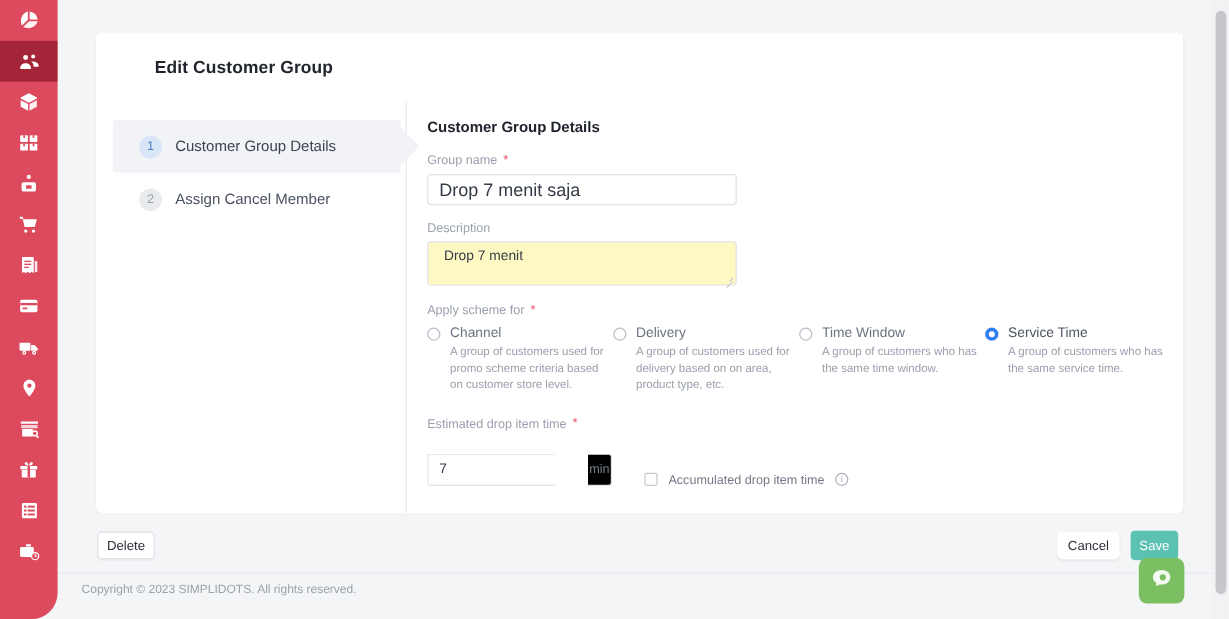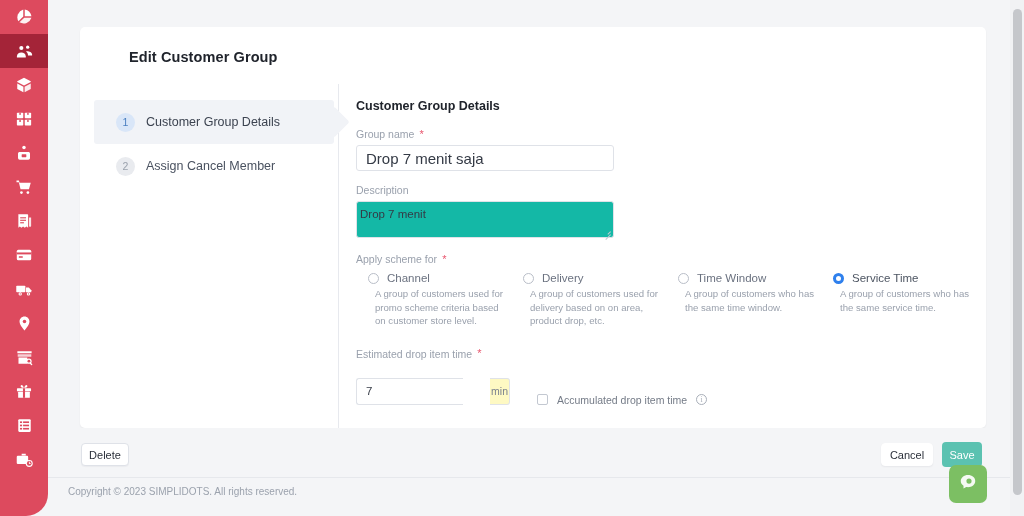--- a/index.html
+++ b/index.html
@@ -103,24 +103,24 @@
     border: 1px solid #dfe2e8; border-radius: 3px;
     background: #fff;
     font-family: "Liberation Sans", sans-serif;
     font-size: 15px; color: #343a45;
     padding: 0 9px;
     outline: none;
   }
   .txt-area {
     width: 258px; height: 37px;
     border: 1px solid #dfe2e8; border-radius: 3px;
-    background: #14b8a6;
+    background: #fef9c3;
     font-family: "Liberation Sans", sans-serif;
     font-size: 11.5px; color: #343a45;
-    padding: 6px 3px;
+    padding: 6px 13px;
     resize: none; outline: none;
     display: block;
   }
   .ta-wrap { position: relative; width: 258px; }
   .ta-grip {
     position: absolute; right: 3px; bottom: 3px;
     width: 7px; height: 7px; pointer-events: none;
   }
   .ta-grip i {
     position: absolute; right: 0; display: block;
@@ -131,21 +131,21 @@
 
   .gap-a { height: 13px; }
   .gap-b { height: 15px; }
 
   
   .radio-row { display: flex; width: 620px; margin-top: 7px; }
   .radio-col { width: 164px; margin-right: 0; }
   .radio-col:nth-child(1) { width: 164px; }
   .radio-col:nth-child(2) { width: 164px; }
   .radio-col:nth-child(3) { width: 164px; }
-  .radio-head { display: flex; align-items: center; gap: 8px; cursor: pointer; margin-left: 12px; }
+  .radio-head { display: flex; align-items: center; gap: 8px; cursor: pointer; }
   .radio-dot {
     width: 11px; height: 11px; border-radius: 50%;
     border: 1.6px solid #b9bec8; background: #fff;
     flex: 0 0 auto;
   }
   .radio-dot.sel {
     border: 3.2px solid #2f80ed; background: #fff;
   }
   .radio-title { font-size: 11.5px; color: #6b7280; }
   .radio-title.sel { color: #4d5562; }
@@ -163,21 +163,21 @@
     border: 1px solid #dfe2e8; border-right: none;
     border-radius: 3px 0 0 3px;
     background: #fff;
     font-family: "Liberation Sans", sans-serif;
     font-size: 11.5px; color: #343a45;
     padding: 0 9px; outline: none; width: 100%;
   }
   .time-unit {
     width: 30px;
     display: flex; align-items: center; justify-content: center;
-    background: #fef9c3;
+    background: #000000;
     border: 1px solid #dfe2e8; border-left: none;
     border-radius: 0 3px 3px 0;
     font-size: 10.5px; color: #7b828e; margin-left: 27px;
   }
   .chk-wrap { display: flex; align-items: center; gap: 9px; margin-left: 27px; margin-top: 16px; }
   .chk-box {
     width: 11px; height: 11px;
     border: 1.4px solid #c3c8d1; border-radius: 2px; background: #fff;
     flex: 0 0 auto; cursor: pointer;
   }
@@ -465,21 +465,21 @@
               <span class="radio-title">Channel</span>
             </div>
             <div class="radio-desc">A group of customers used for promo scheme criteria based on customer store level.</div>
           </div>
 
           <div class="radio-col">
             <div class="radio-head">
               <span class="radio-dot"></span>
               <span class="radio-title">Delivery</span>
             </div>
-            <div class="radio-desc">A group of customers used for delivery based on on area, product drop, etc.</div>
+            <div class="radio-desc">A group of customers used for delivery based on on area, product type, etc.</div>
           </div>
 
           <div class="radio-col">
             <div class="radio-head">
               <span class="radio-dot"></span>
               <span class="radio-title">Time Window</span>
             </div>
             <div class="radio-desc">A group of customers who has the same time window.</div>
           </div>
 

